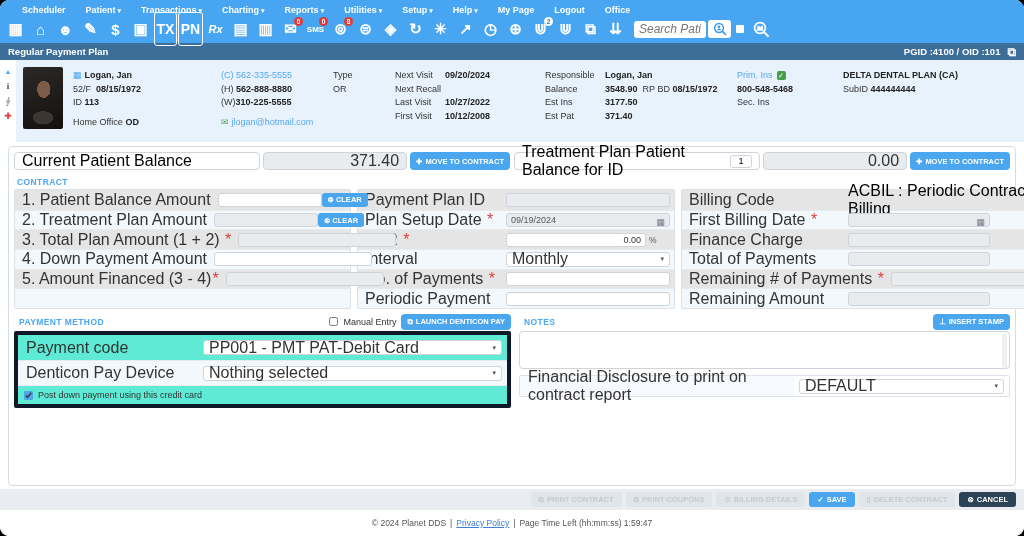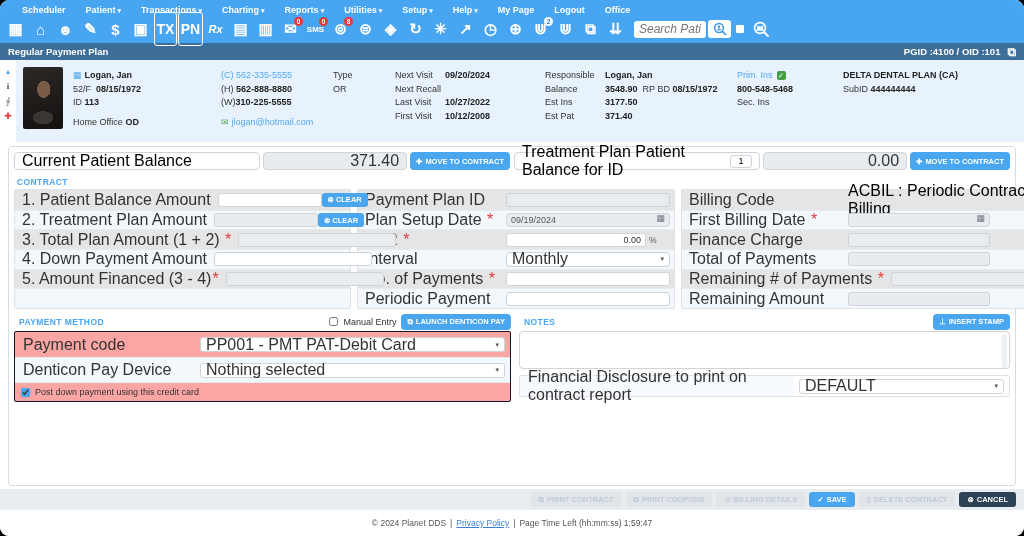--- a/index.html
+++ b/index.html
@@ -82,35 +82,35 @@
   .clabel { padding:0 7px; white-space:nowrap; color:#333; }
   .ct-left .clabel { flex:0 0 167px; }
   .ct-mid .clabel { flex:0 0 148px; }
   .ct-right .clabel { flex:0 0 166px; }
   .cfield { flex:1; display:flex; align-items:center; padding-right:4px; position:relative; }
   .req { color:#e23b3b; margin-left:1px; }
   .inp { height:14px; border:1px solid #ced4da; border-radius:3px; font-size:9px; padding:0 4px; font-family:inherit; color:#333; background:#fff; }
   .inp:disabled, .inp.dis { background:#e9ecef; color:#555; }
   .w104 { width:104px; } .w158 { width:158px; } .w164 { width:164px; } .w142 { width:142px; } .w140 { width:140px; }
   .btn-clear { margin-left:auto; background:#4aa6ef; color:#fff; border:none; border-radius:3px; height:14px; font-size:7.5px; font-weight:bold; display:flex; align-items:center; gap:2px; padding:0 6px; cursor:pointer; font-family:inherit; }
-  .cal-wrap { position:relative; display:flex; align-items:flex-start; }
+  .cal-wrap { position:relative; display:flex; align-items:flex-end; }
   .cal-icon { position:absolute; right:5px; color:#778; font-size:9px; pointer-events:none; }
   .pct { color:#555; margin-left:3px; font-size:8.5px; }
   .sel { height:15px; border:1px solid #ced4da; border-radius:3px; background:#fff; display:flex; align-items:center; justify-content:space-between; padding:0 5px; color:#333; cursor:pointer; }
   .sel .caret { color:#555; font-size:7px; }
   .txt-right { text-align:right; }
 
   .pm-notes { display:flex; gap:8px; padding:3px 2px 0; }
   .pm-block { width:497px; }
   .notes-block { flex:1; }
   .block-head { display:flex; align-items:center; height:19px; }
   .head-right { margin-left:auto; display:flex; align-items:center; gap:5px; }
   .me-check { width:9px; height:9px; accent-color:#4aa6ef; }
   .me-label { font-size:9px; color:#333; }
-  .ptable { border:1px solid #0f172a; border-radius:2px; background:#fca5a5; }
+  .ptable { border:4px solid #0f172a; border-radius:2px; background:#5eead4; }
   .prow { display:flex; align-items:center; min-height:25px; border-top:1px solid #e6ebf0; }
   .prow:first-child { border-top:none; }
   .prow:nth-child(even) { background:#f3f8fc; }
   .plabel { flex:0 0 185px; padding:0 8px; color:#333; }
   .pfield { flex:1; padding-right:5px; }
   .prow.check-row { min-height:19px; padding:0 6px; gap:5px; }
   .notes-area { width:100%; height:38px; border:1px solid #ced4da; border-radius:4px; resize:none; font-family:inherit; font-size:9px; padding:3px; position:relative; background:#fff; }
   .ta-wrap { position:relative; }
   .ta-scroll { position:absolute; top:3px; right:3px; bottom:5px; width:5px; background:#eef1f4; border-radius:3px; }
   .disc-row { border:1px solid #dee2e6; border-radius:2px; display:flex; align-items:center; height:22px; margin-top:2px; background:#fff; }

